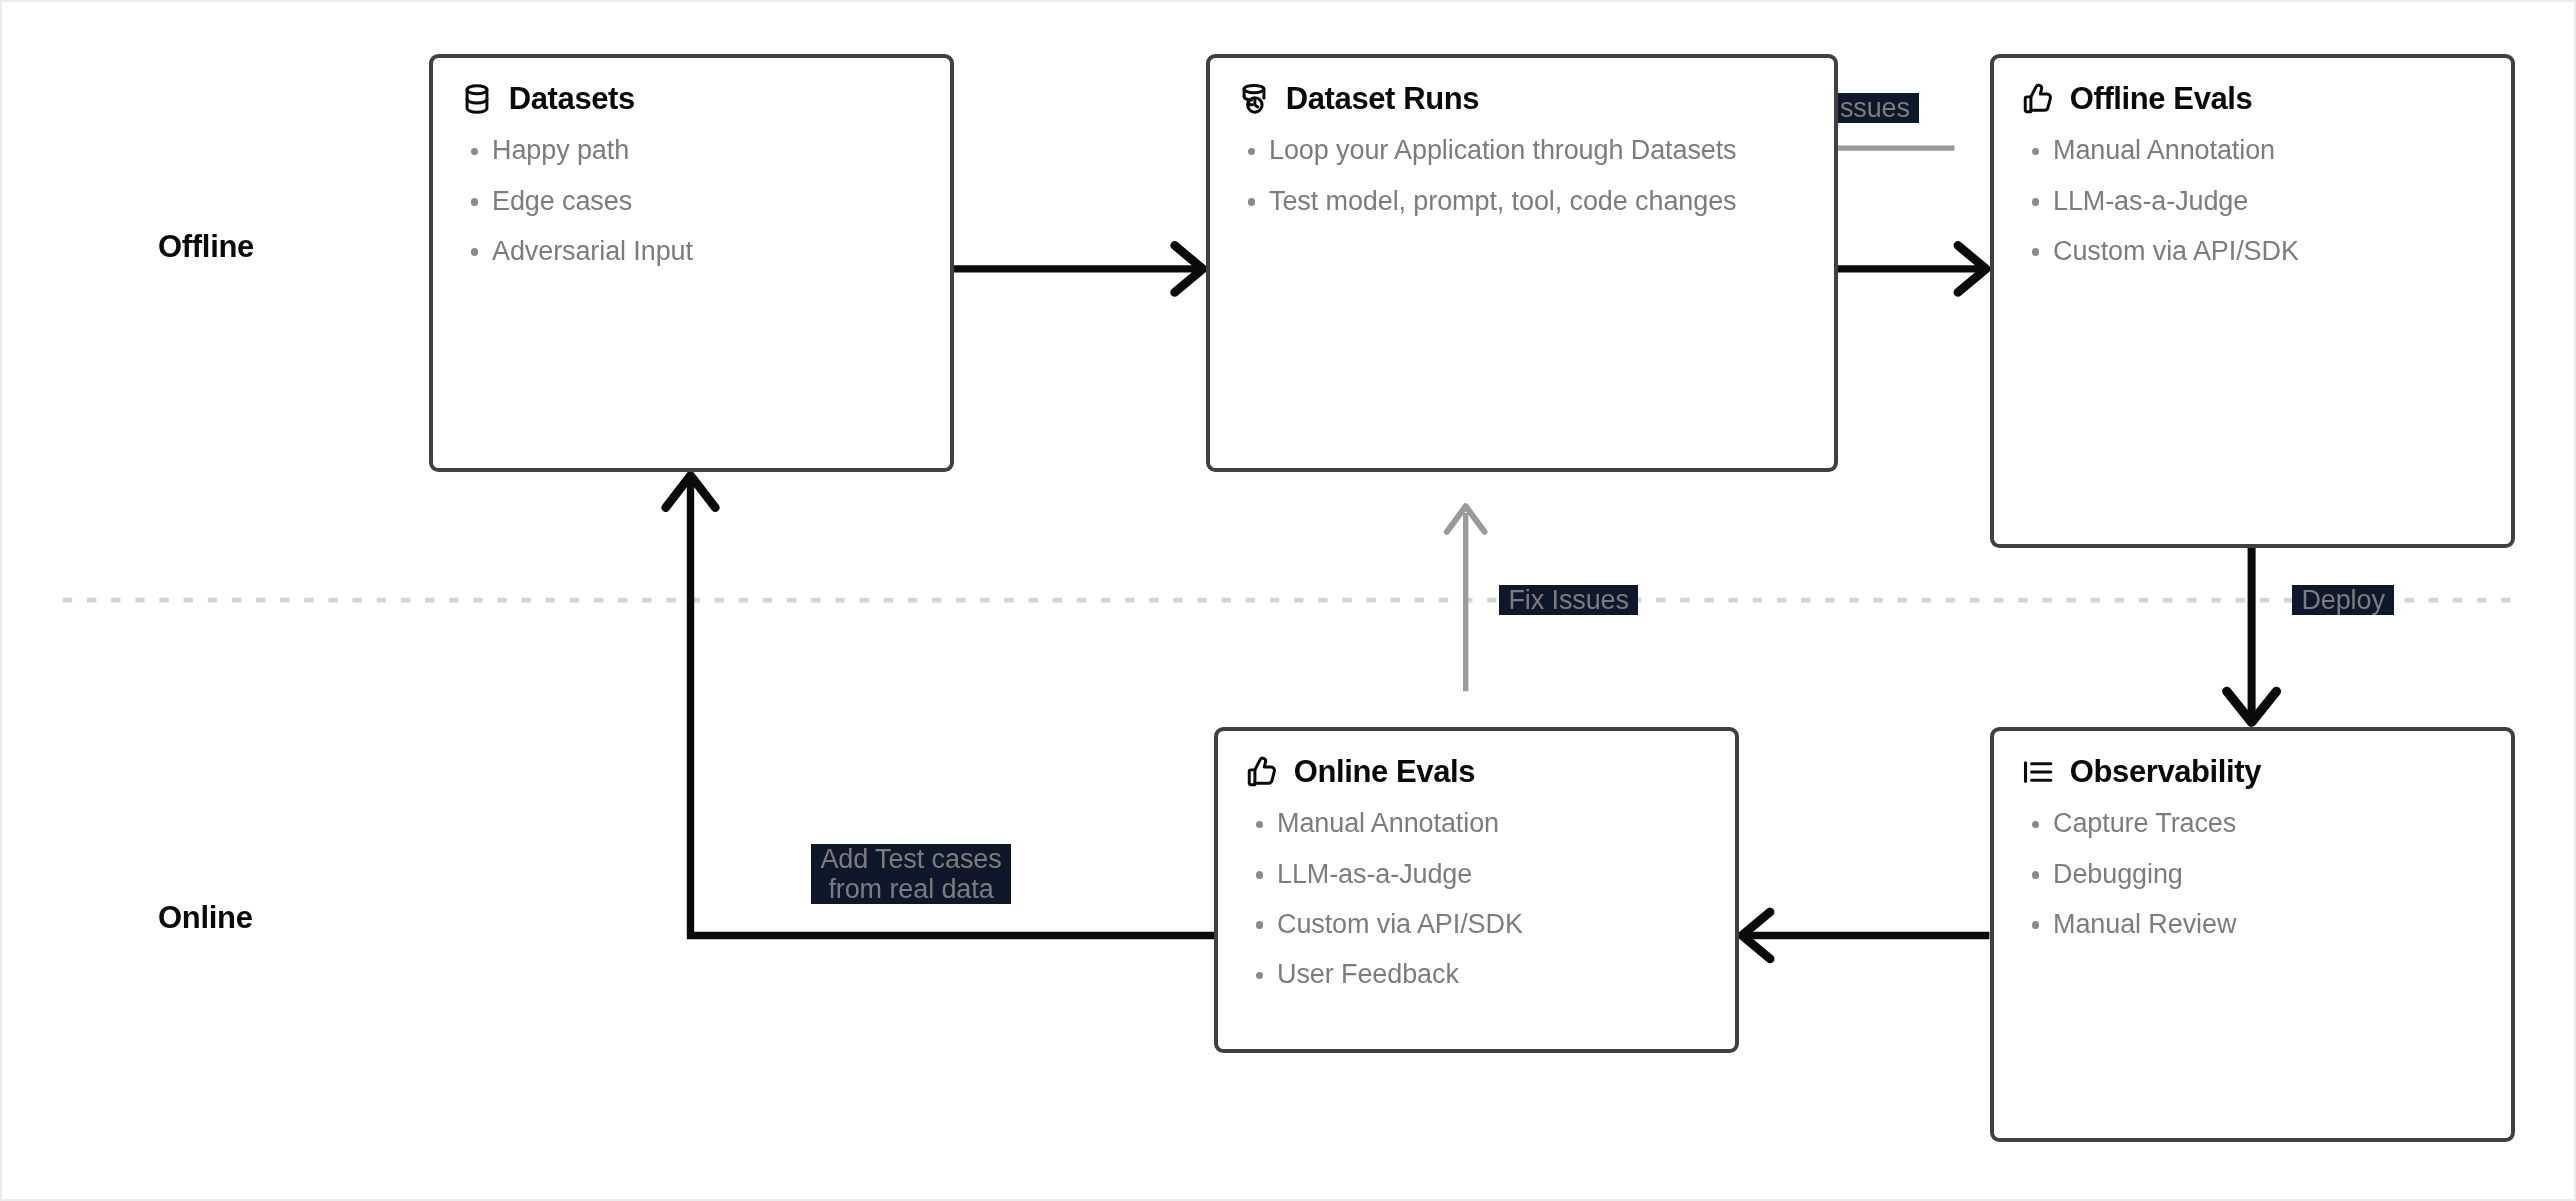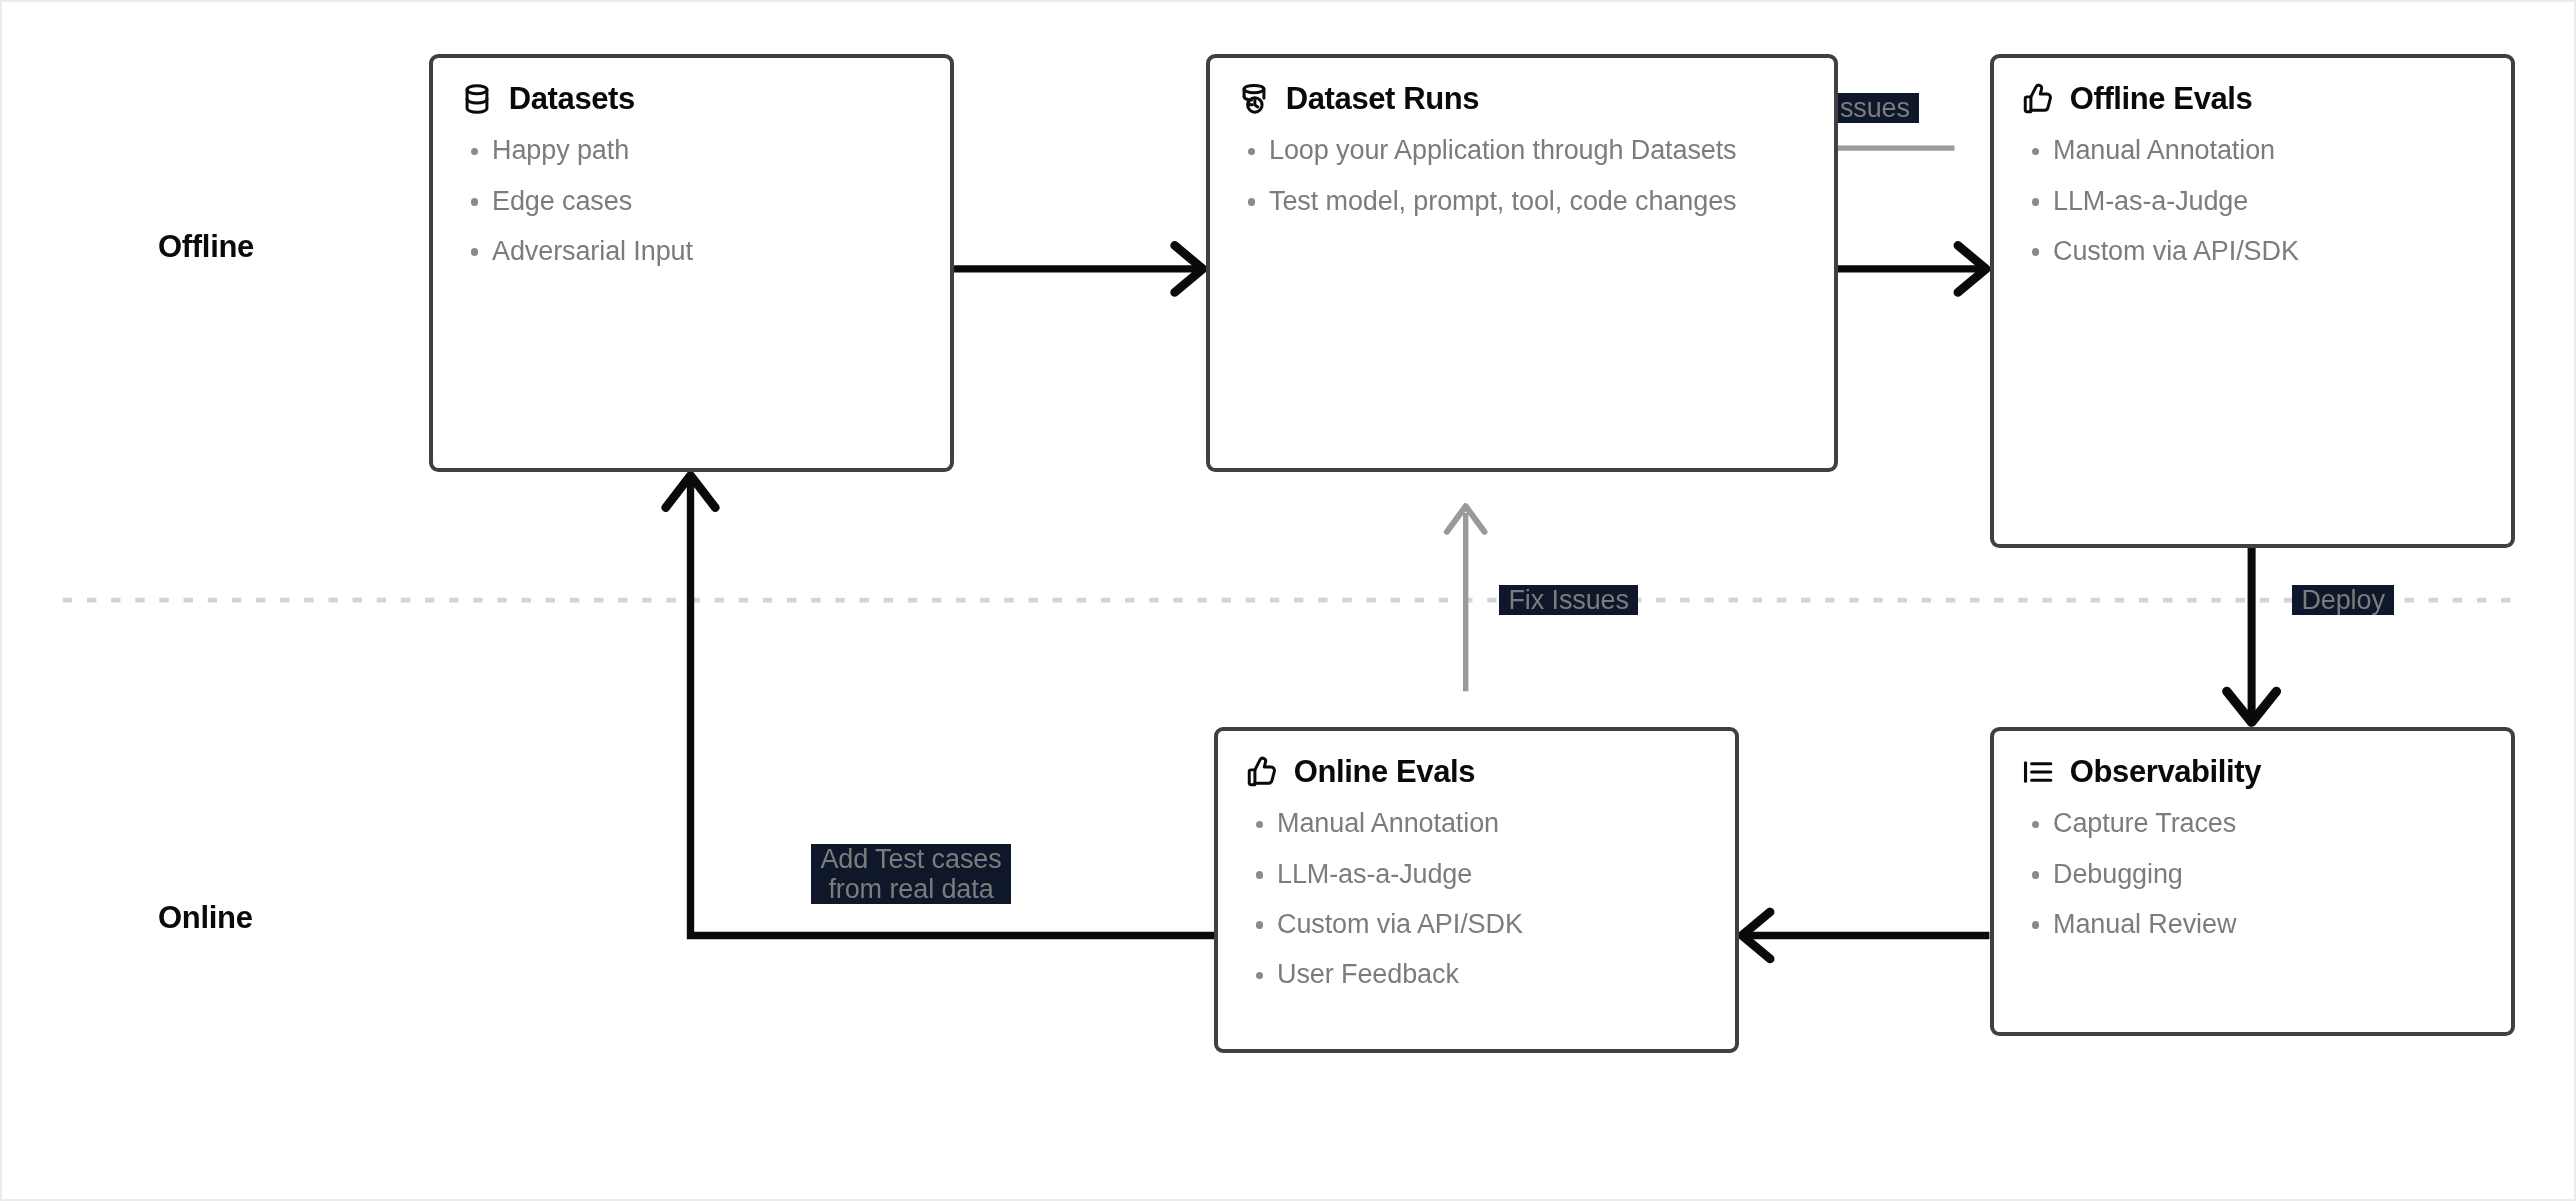--- a/index.html
+++ b/index.html
@@ -83,22 +83,22 @@
     width: 7.4px;
     height: 7.4px;
     border-radius: 50%;
     background: #8a8a8a;
   }
 
   
   #node-datasets      { left: 427px;  top: 52px;   width: 525px;  height: 418px; }
   #node-dataset-runs  { left: 1204px; top: 52px;   width: 632px;  height: 418px; }
   #node-offline-evals { left: 1988px; top: 52px;   width: 525px;  height: 494px; }
-  #node-online-evals  { left: 1212px; top: 725px; width: 525px;  height: 326px; border-radius: 9px; }
-  #node-observability { left: 1988px; top: 725px; width: 525px;  height: 309px; }
+  #node-online-evals  { left: 1212px; top: 725px; width: 525px;  height: 326px; }
+  #node-observability { left: 1988px; top: 725px; width: 525px;  height: 415px; }
 
   
   .edge-label {
     position: absolute;
     font-size: 27px;
     color: #7c7c7c;
     letter-spacing: -0.1px;
     white-space: nowrap;
     background: #0f172a;
     padding: 0 9.4px;

